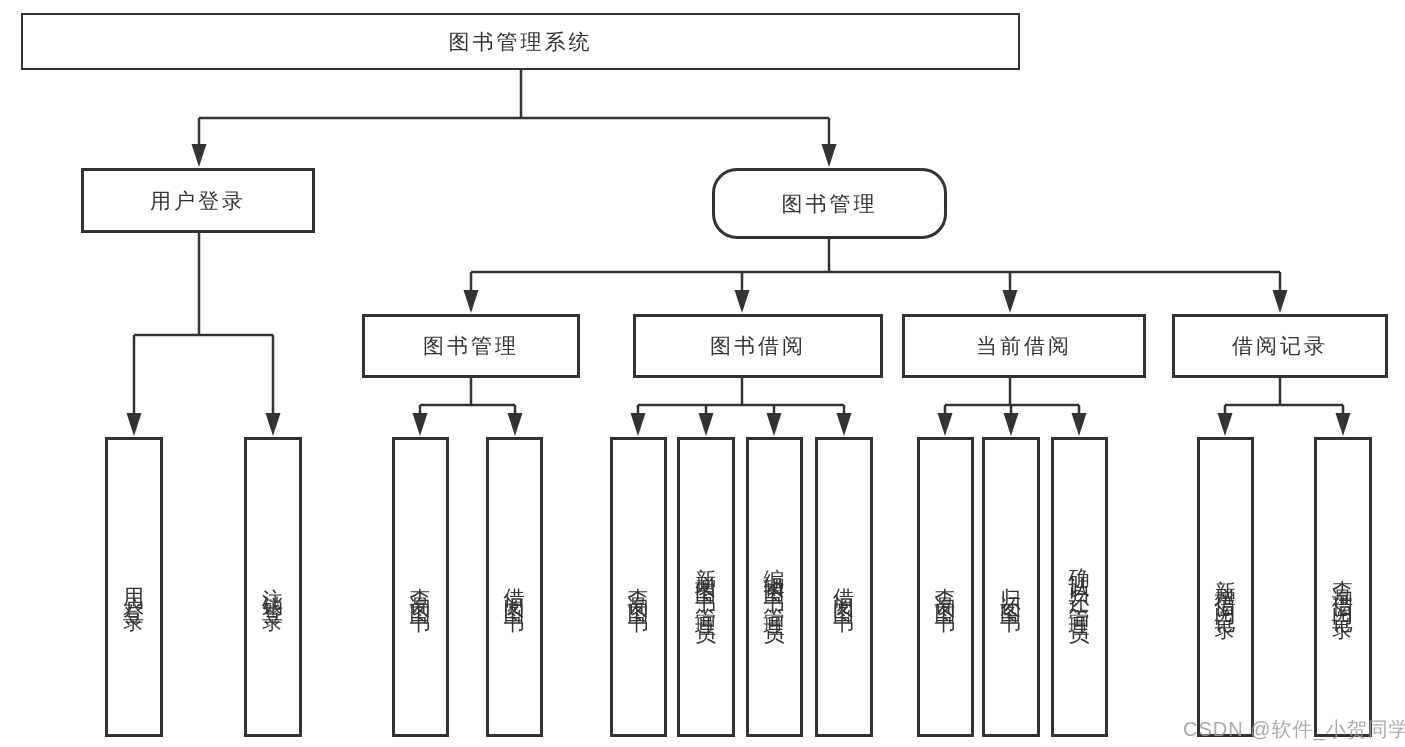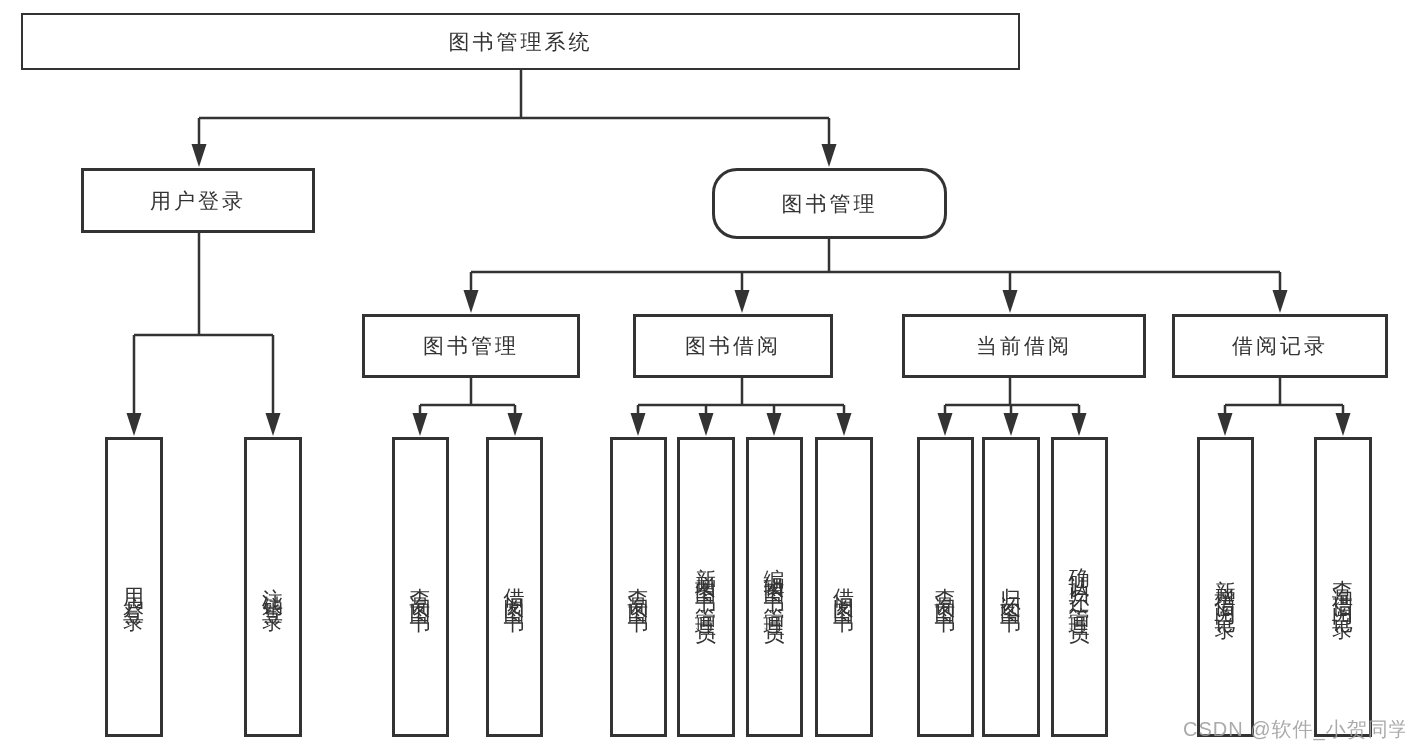--- a/index.html
+++ b/index.html
@@ -18,21 +18,21 @@
   .hbox .lbl{white-space:nowrap;}
   .leaf{top:437px;height:300px;}
   .leaf .lbl{
     writing-mode:vertical-rl;text-orientation:mixed;
     font-size:21px;letter-spacing:8px;line-height:1;white-space:nowrap;
   }
   #node-root{left:21px;top:13px;width:999px;height:57px;border-width:2px;}
   #node-user-login{left:81px;top:168px;width:234px;height:65px;}
   #node-book-mgmt{left:712px;top:168px;width:235px;height:71px;border-radius:25px;}
   #node-new-rec{left:362px;top:314px;width:218px;height:64px;}
-  #node-book-borrow{left:633px;top:314px;width:200px;height:64px;}
+  #node-book-borrow{left:633px;top:314px;width:250px;height:64px;}
   #node-current{left:902px;top:314px;width:244px;height:64px;}
   #node-record{left:1172px;top:314px;width:216px;height:64px;}
   #leaf-login{left:105px;width:58px;}
   #leaf-logout{left:244px;width:58px;}
   #leaf-q1{left:392px;width:57px;}
   #leaf-b1{left:486px;width:57px;}
   #leaf-q2{left:610px;width:57px;}
   #leaf-add{left:677px;width:58px;}
   #leaf-edit{left:746px;width:57px;}
   #leaf-b2{left:815px;width:58px;}

